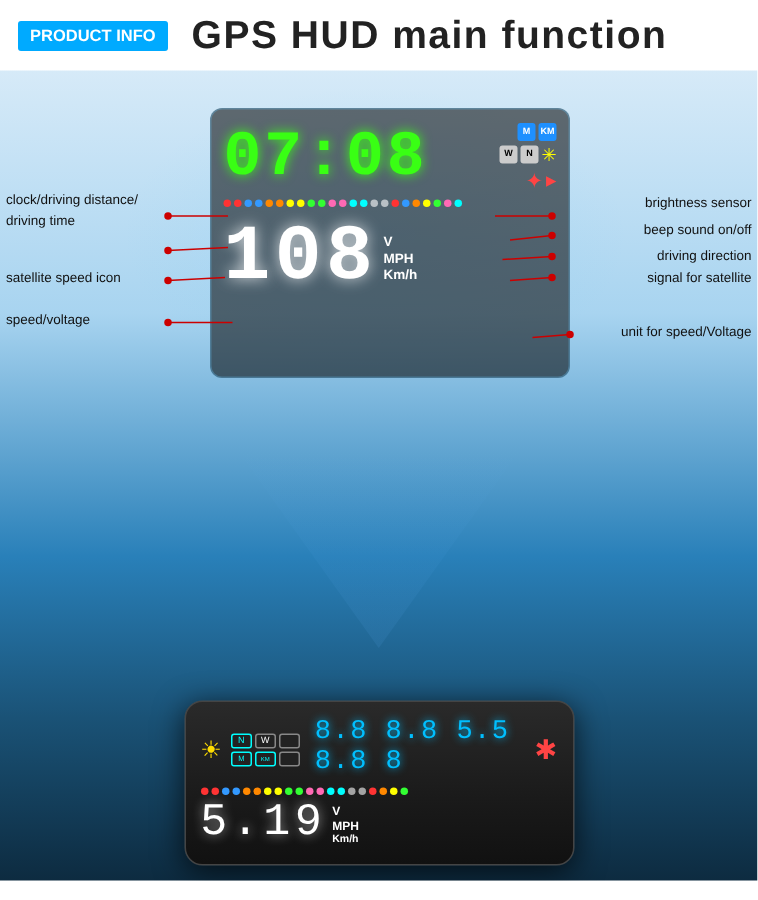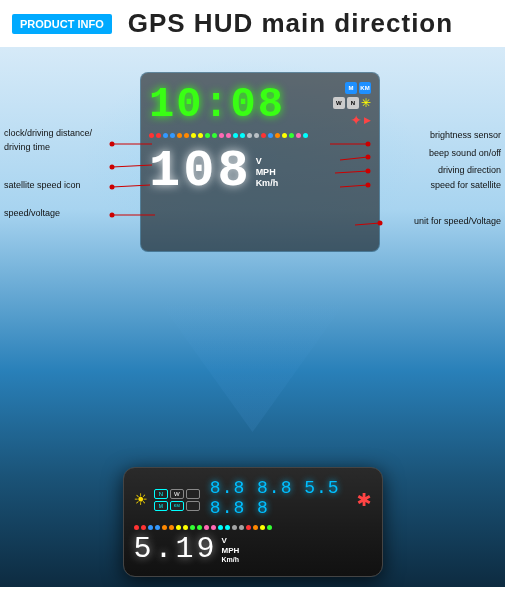--- a/index.html
+++ b/index.html
@@ -317,36 +317,36 @@
       font-size: 9px;
       color: #111;
       line-height: 1.5;
     }
   </style>
 </head>
 <body>
 
 <div class="header">
   <div class="product-info-badge">PRODUCT INFO</div>
-  <div class="main-title">GPS HUD main  direction</div>
+  <div class="main-title">GPS HUD main  function</div>
 </div>
 
 <div class="content">
 
   <div class="light-beam">
     <div class="beam"></div>
   </div>
 
   <div class="hud-projection">
     <div class="projection-bg"></div>
 
     <div class="hud-readout">
 
       <div class="hud-top-row">
-        <div class="hud-clock">10:08</div>
+        <div class="hud-clock">07:08</div>
         <div style="display:flex; flex-direction:column; align-items:flex-end; gap:2px; margin-left:6px;">
           <div style="display:flex; gap:2px; align-items:center;">
             <div class="hud-icon icon-blue" style="font-size:6px;">M</div>
             <div class="hud-icon icon-blue" style="font-size:6px;">KM</div>
           </div>
           <div style="display:flex; gap:2px; align-items:center;">
             <div class="hud-icon icon-white" style="font-size:6px; background:#ccc;">W</div>
             <div class="hud-icon icon-white" style="font-size:6px; background:#ccc;">N</div>
             <span class="sun-icon">✳</span>
           </div>
@@ -437,21 +437,21 @@
   <div class="ann-text-block right-ann" style="top:82px; right:4px; max-width:120px;">
     brightness sensor
   </div>
   <div class="ann-text-block right-ann" style="top:100px; right:4px; max-width:120px;">
     beep sound on/off
   </div>
   <div class="ann-text-block right-ann" style="top:117px; right:4px; max-width:120px;">
     driving direction
   </div>
   <div class="ann-text-block right-ann" style="top:132px; right:4px; max-width:120px;">
-    speed for satellite
+    signal for satellite
   </div>
   <div class="ann-text-block right-ann" style="top:168px; right:4px; max-width:120px;">
     unit for speed/Voltage
   </div>
 
   <div class="device-container">
     <div class="device">
 
       <div class="device-top-row">
         <span class="device-sun">☀</span>

